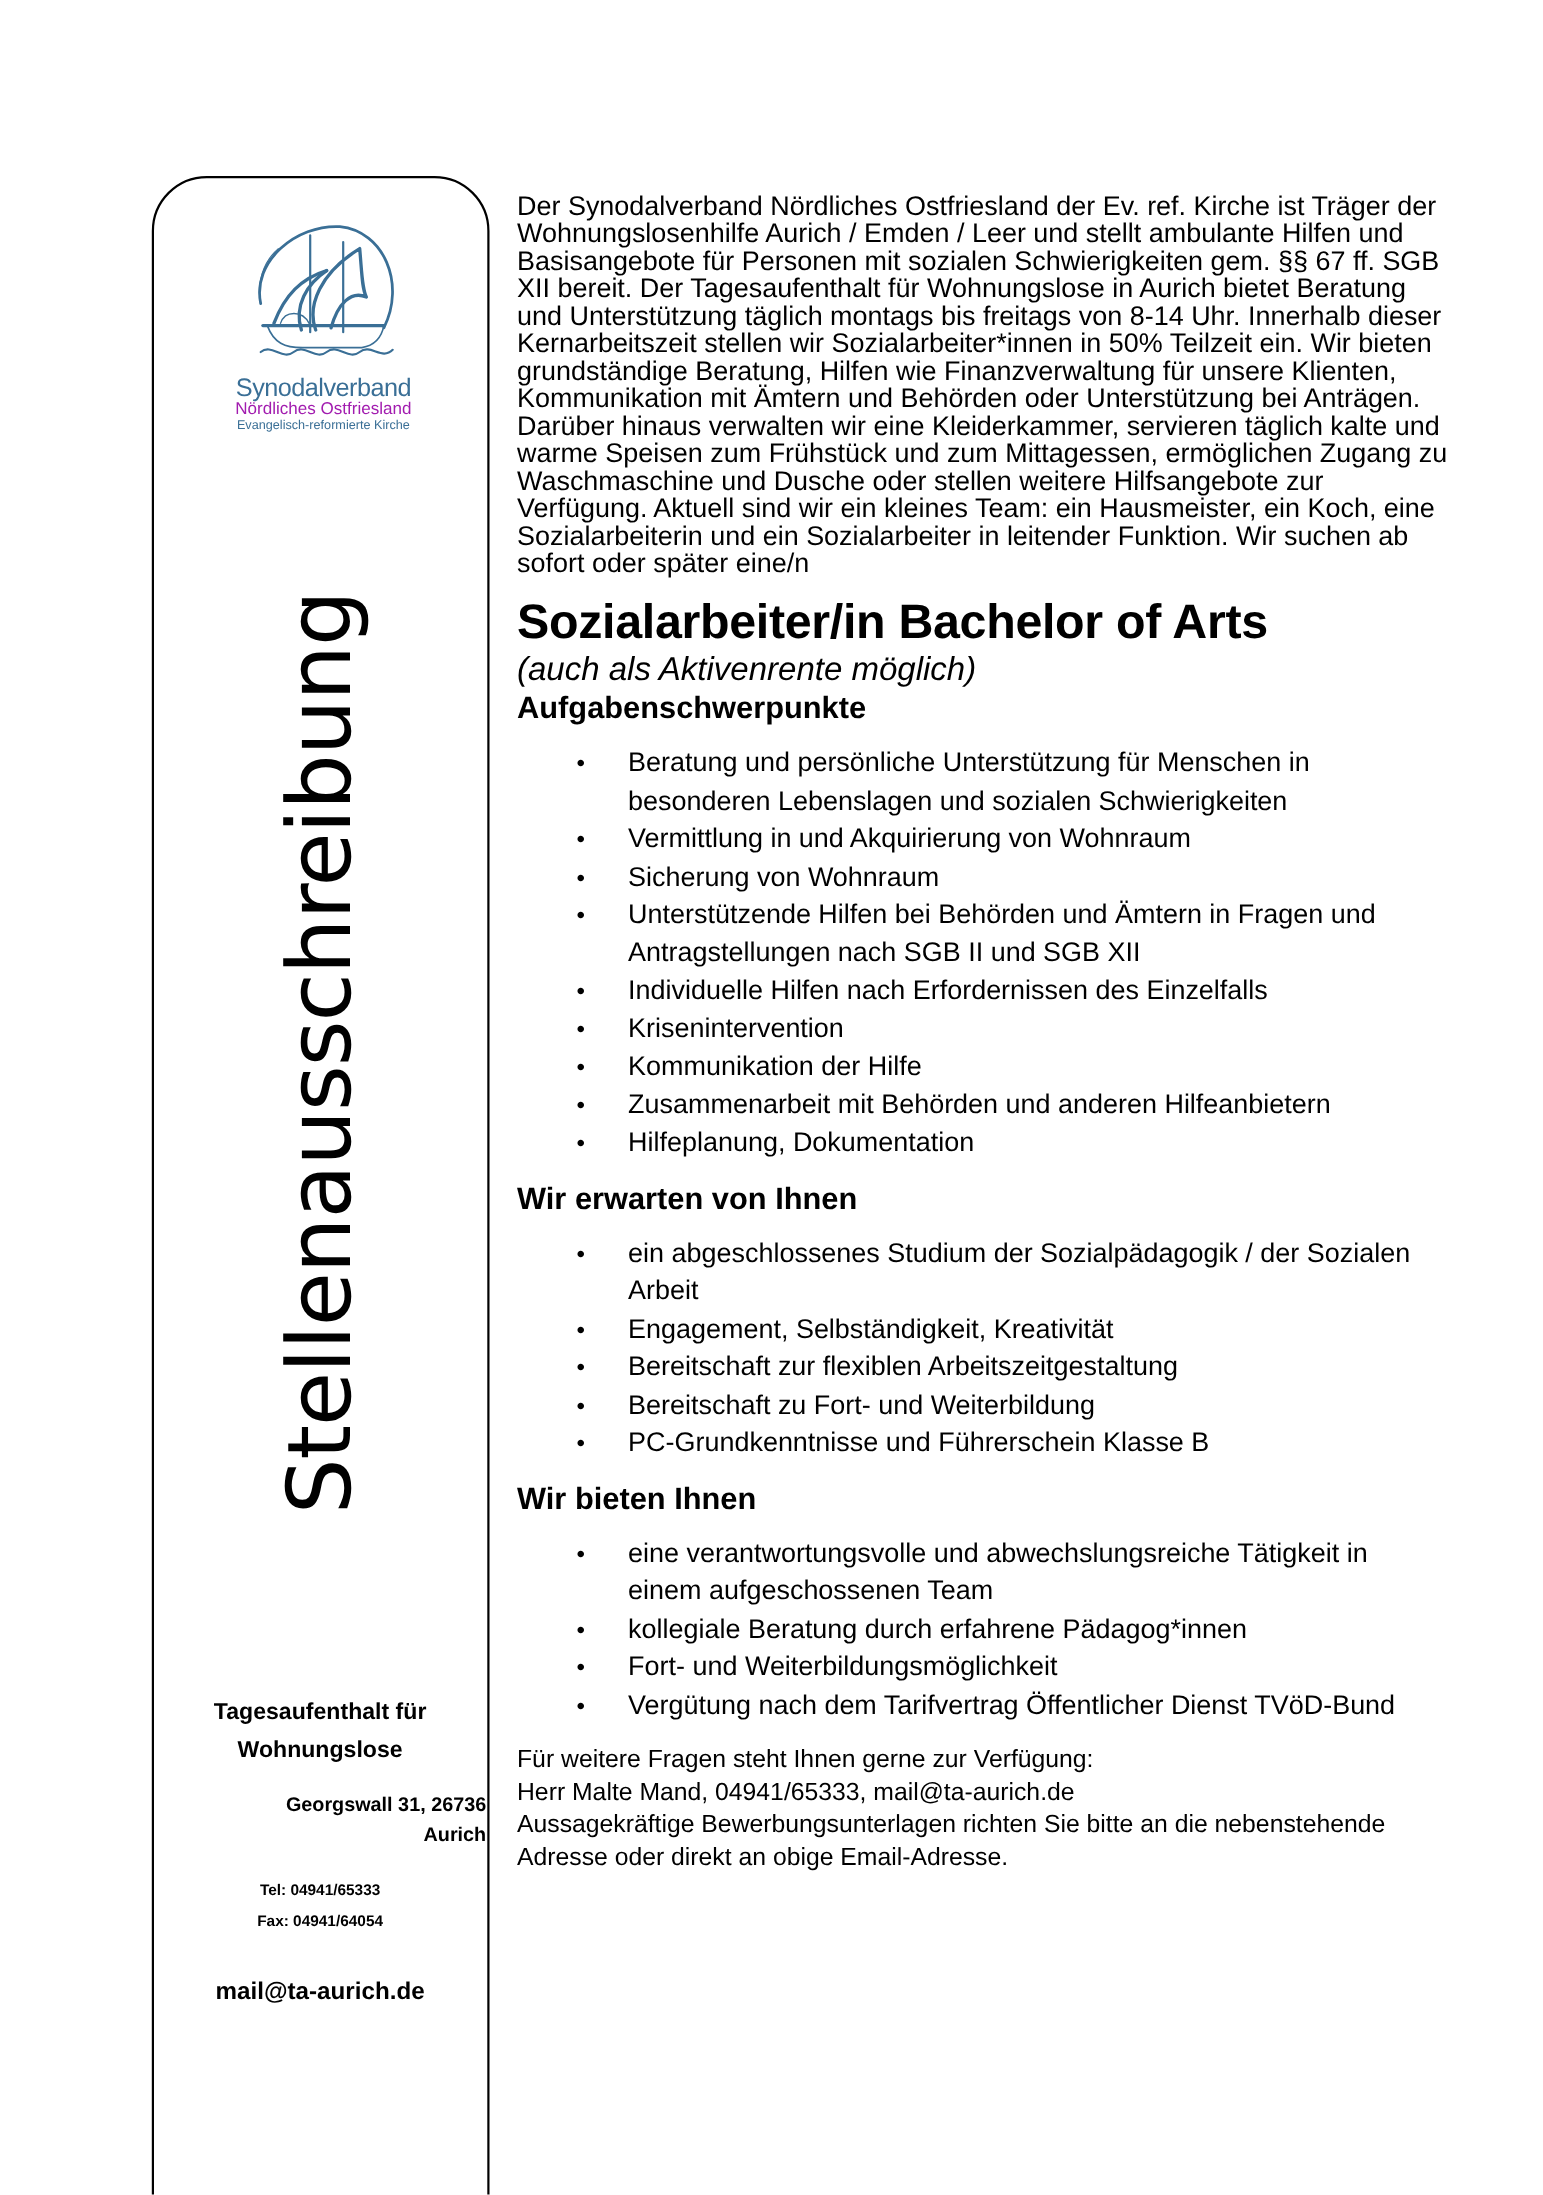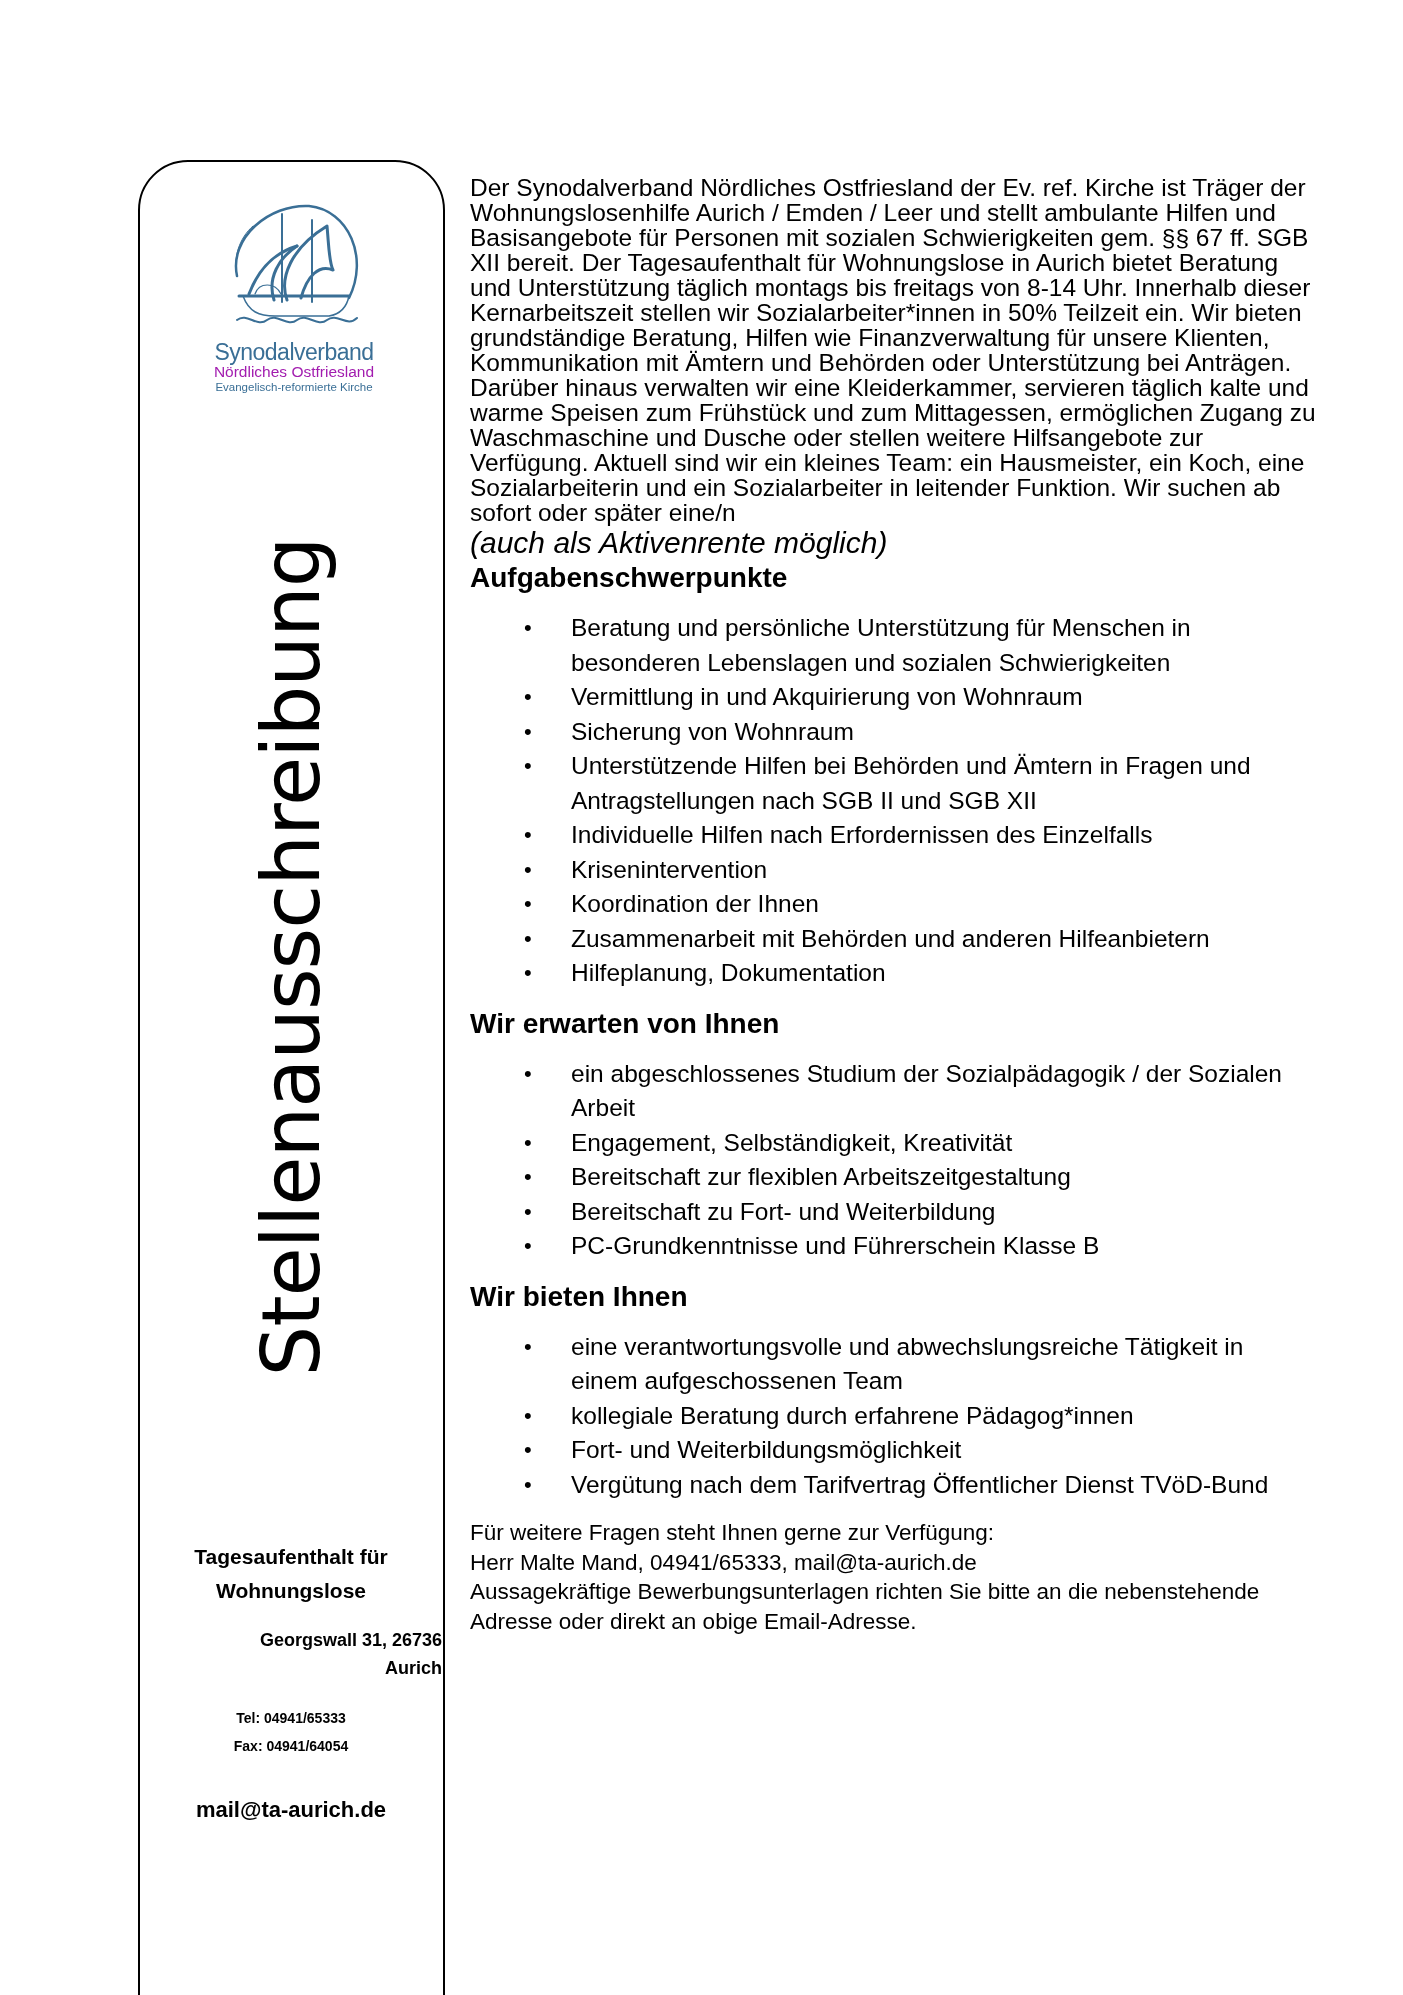--- a/index.html
+++ b/index.html
@@ -77,31 +77,32 @@
     <div class="tel">
       <div>Tel: 04941/65333</div>
       <div>Fax: 04941/64054</div>
     </div>
     <div class="mail">mail@ta-aurich.de</div>
   </div>
 </div>
 
 <div class="main">
   <p class="intro">Der Synodalverband Nördliches Ostfriesland der Ev. ref. Kirche ist Träger der Wohnungslosenhilfe Aurich / Emden / Leer und stellt ambulante Hilfen und Basisangebote für Personen mit sozialen Schwierigkeiten gem. §§ 67 ff. SGB XII bereit. Der Tagesaufenthalt für Wohnungslose in Aurich bietet Beratung und Unterstützung täglich montags bis freitags von 8-14 Uhr. Innerhalb dieser Kernarbeitszeit stellen wir Sozialarbeiter*innen in 50% Teilzeit ein. Wir bieten grundständige Beratung, Hilfen wie Finanzverwaltung für unsere Klienten, Kommunikation mit Ämtern und Behörden oder Unterstützung bei Anträgen. Darüber hinaus verwalten wir eine Kleiderkammer, servieren täglich kalte und warme Speisen zum Frühstück und zum Mittagessen, ermöglichen Zugang zu Waschmaschine und Dusche oder stellen weitere Hilfsangebote zur Verfügung. Aktuell sind wir ein kleines Team: ein Hausmeister, ein Koch, eine Sozialarbeiterin und ein Sozialarbeiter in leitender Funktion. Wir suchen ab sofort oder später eine/n</p>
+  <h1 class="job-title">Sozialarbeiter/in Bachelor of Arts</h1>
   <div class="job-sub">(auch als Aktivenrente möglich)</div>
 
   <h2 class="sec-h">Aufgabenschwerpunkte</h2>
   <ul class="blist">
     <li>Beratung und persönliche Unterstützung für Menschen in besonderen Lebenslagen und sozialen Schwierigkeiten</li>
     <li>Vermittlung in und Akquirierung von Wohnraum</li>
     <li>Sicherung von Wohnraum</li>
     <li>Unterstützende Hilfen bei Behörden und Ämtern in Fragen und Antragstellungen nach SGB II und SGB XII</li>
     <li>Individuelle Hilfen nach Erfordernissen des Einzelfalls</li>
     <li>Krisenintervention</li>
-    <li>Koordination der Ihnen</li>
+    <li>Kommunikation der Hilfe</li>
     <li>Zusammenarbeit mit Behörden und anderen Hilfeanbietern</li>
     <li>Hilfeplanung, Dokumentation</li>
   </ul>
 
   <h2 class="sec-h">Wir erwarten von Ihnen</h2>
   <ul class="blist">
     <li>ein abgeschlossenes Studium der Sozialpädagogik / der Sozialen Arbeit</li>
     <li>Engagement, Selbständigkeit, Kreativität</li>
     <li>Bereitschaft zur flexiblen Arbeitszeitgestaltung</li>
     <li>Bereitschaft zu Fort- und Weiterbildung</li>

